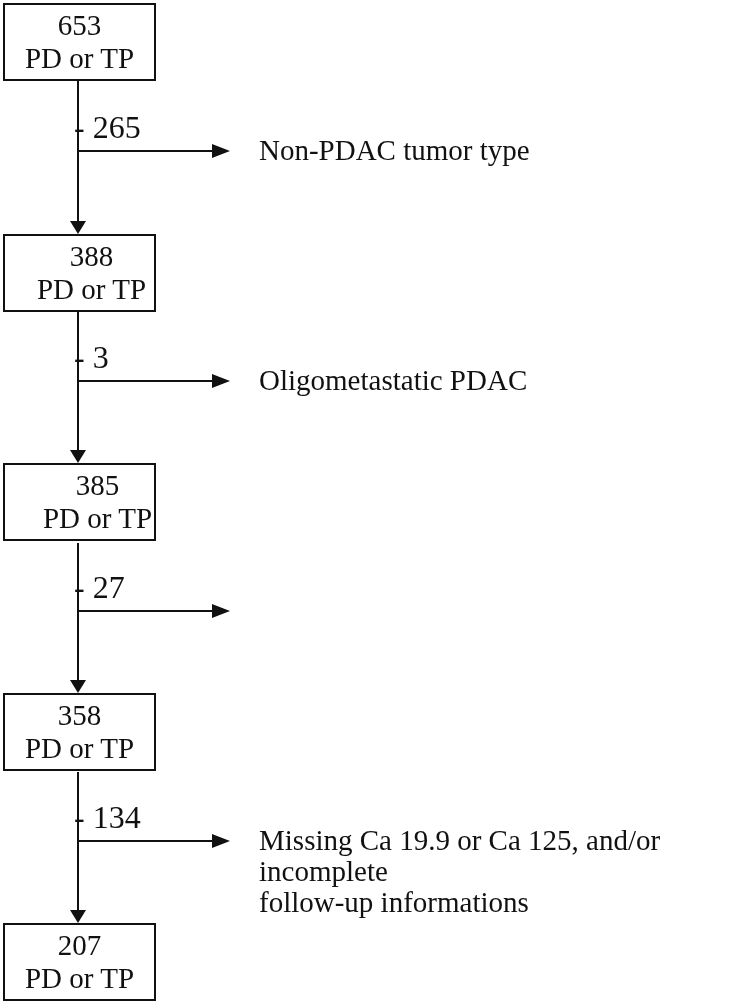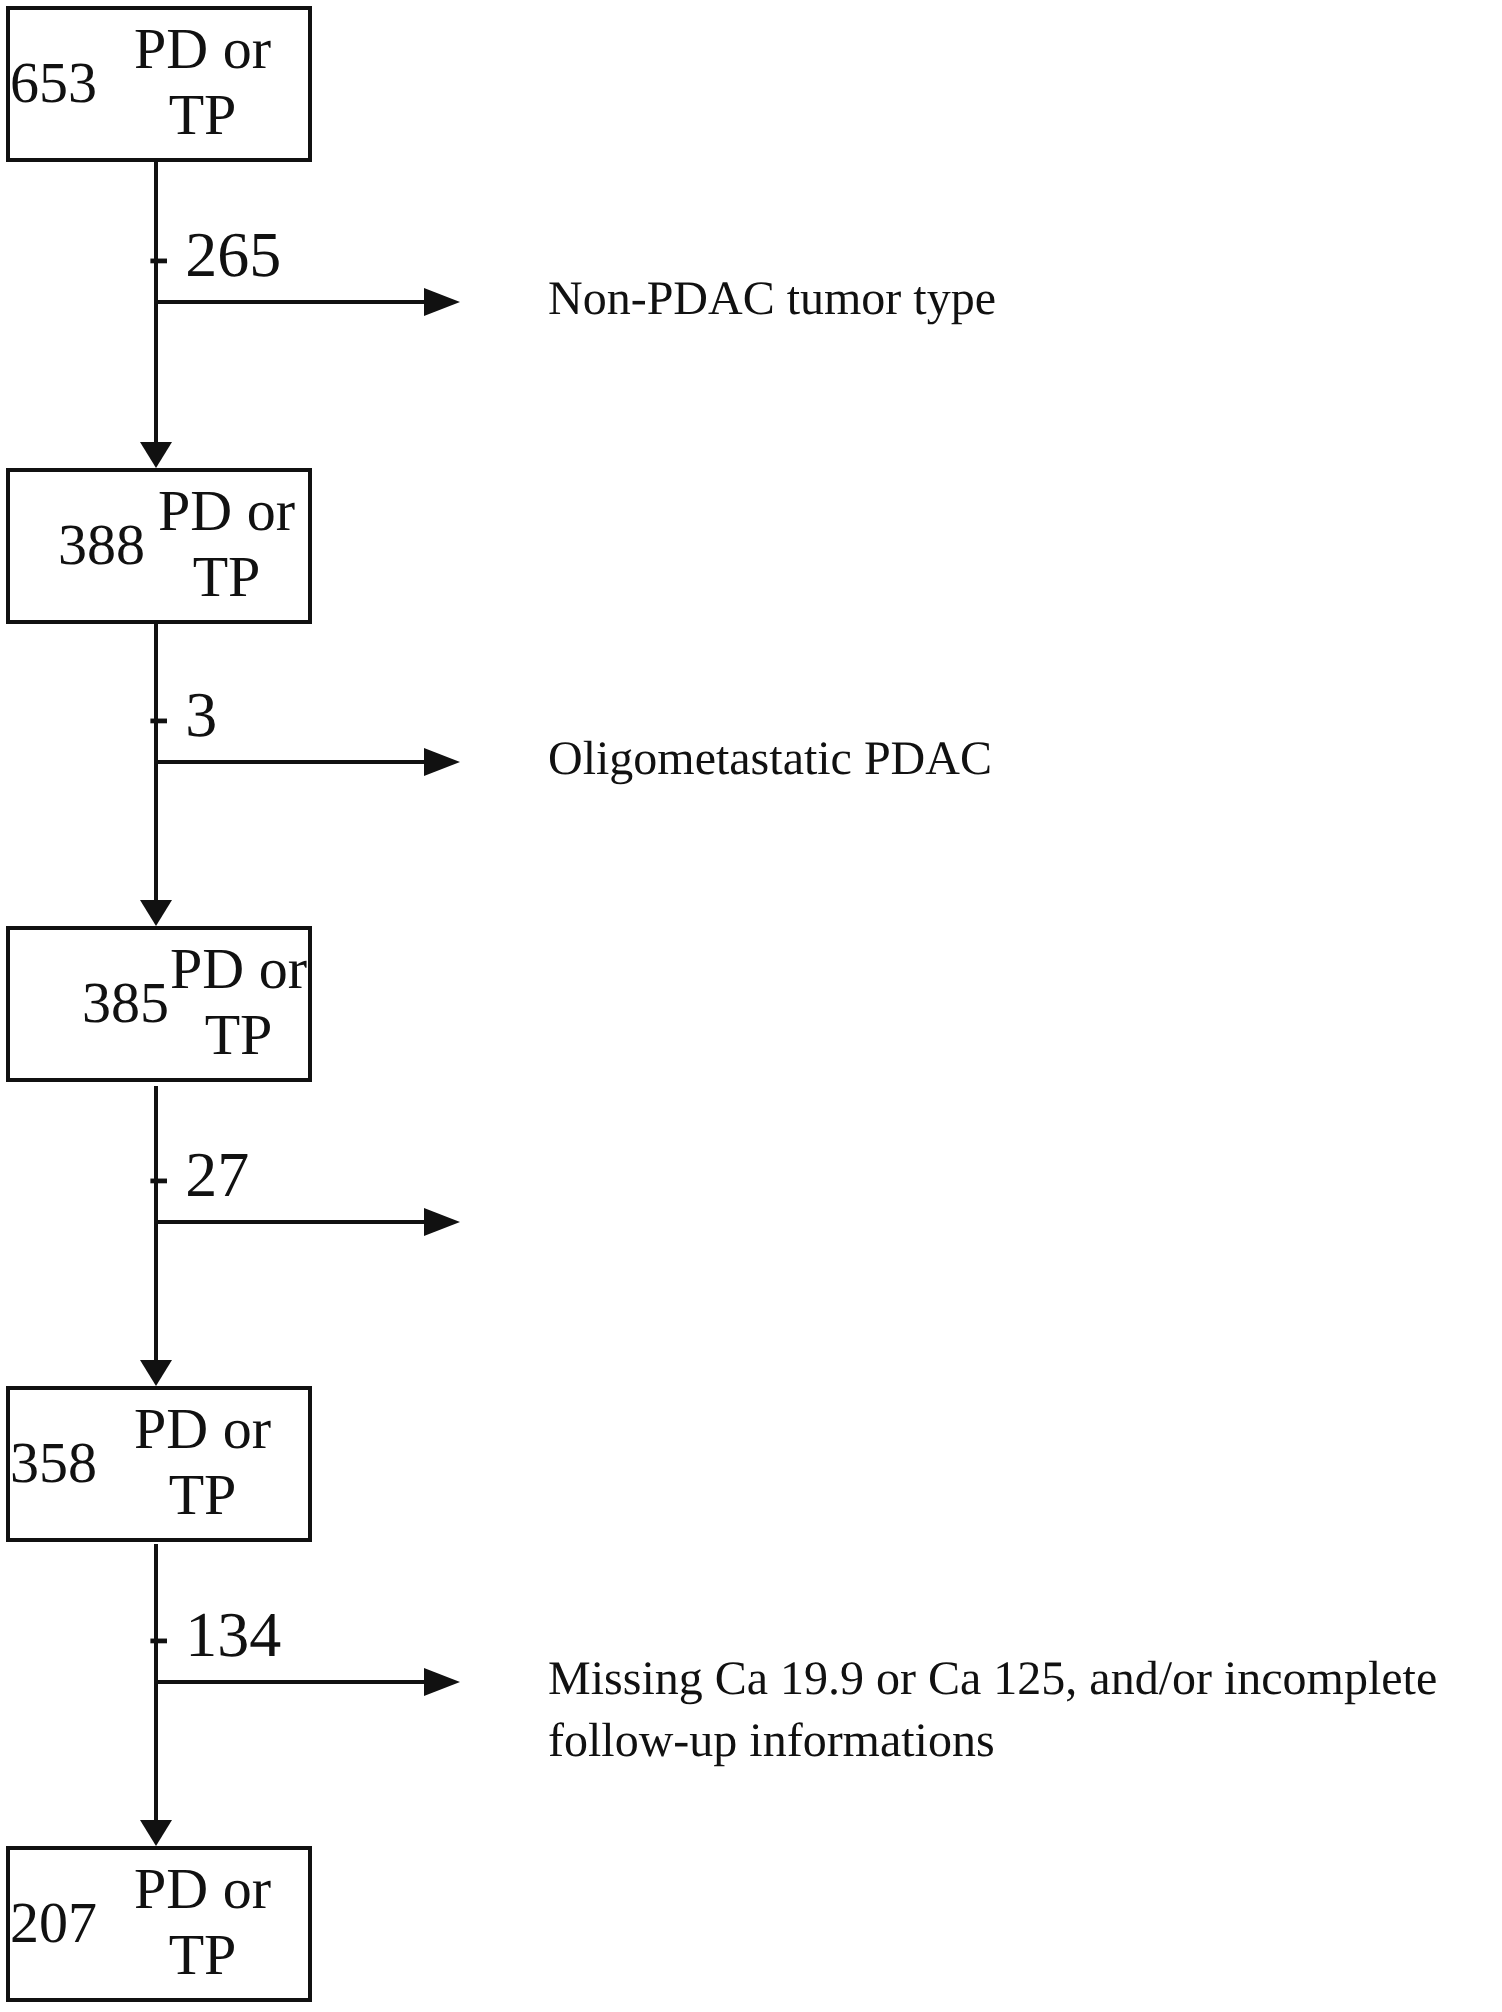--- a/index.html
+++ b/index.html
@@ -15,20 +15,21 @@
   
   .fbox {
     position: absolute;
     left: 3px;
     width: 153px;
     height: 78px;
     border: 2px solid #111111;
     box-sizing: border-box;
     background: #ffffff;
     display: flex;
+    flex-direction: column;
     align-items: center;
     justify-content: center;
     text-align: center;
     font-size: 29px;
     line-height: 33px;
   }
   .b1 { top: 3px; }
   .b2 { top: 234px; padding-left: 24px; }
   .b3 { top: 463px; padding-left: 36px; }
   .b4 { top: 693px; }
@@ -96,22 +97,22 @@
     line-height: 34px;
   }
   .d1 { top: 110px; }
   .d2 { top: 340px; }
   .d3 { top: 570px; }
   .d4 { top: 800px; }
 
   
   .reason {
     position: absolute;
-    left: 274px;
-    font-size: 24px;
+    left: 259px;
+    font-size: 29px;
     line-height: 31px;
     white-space: pre-line;
     max-width: 490px;
   }
   .r1 { top: 135px; }
   .r2 { top: 365px; }
   .r3 { top: 595px; }
   .r4 { top: 825px; }
 </style>
 </head>

